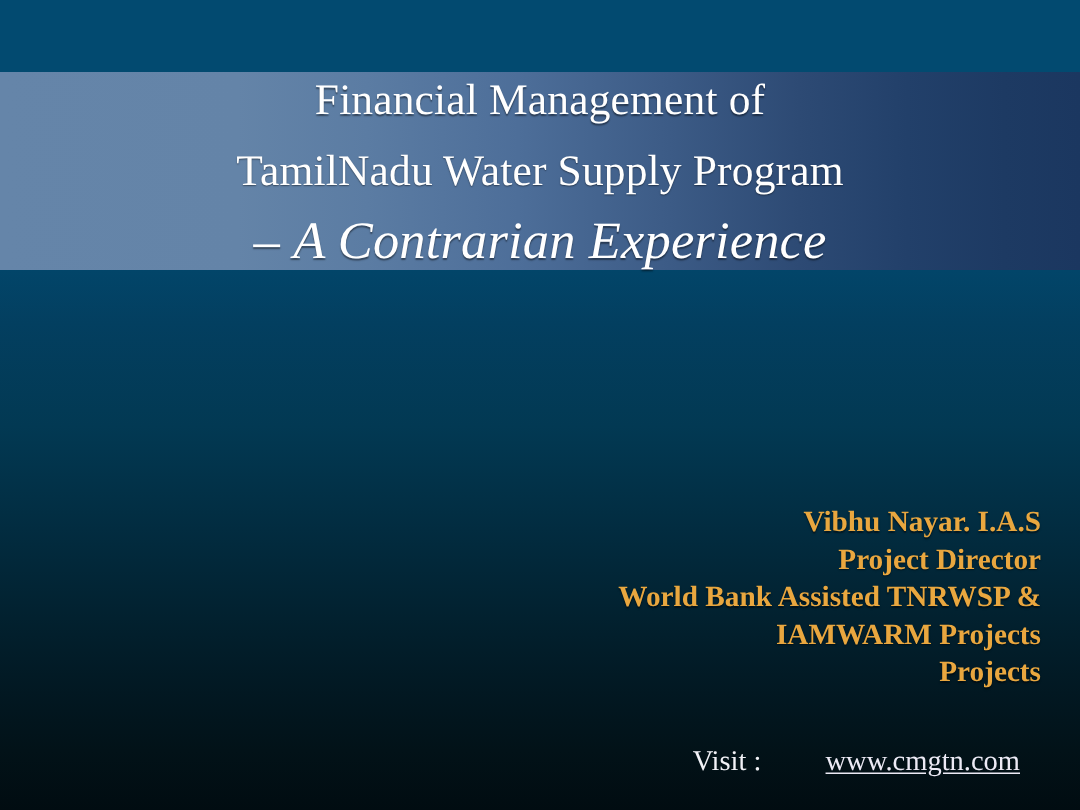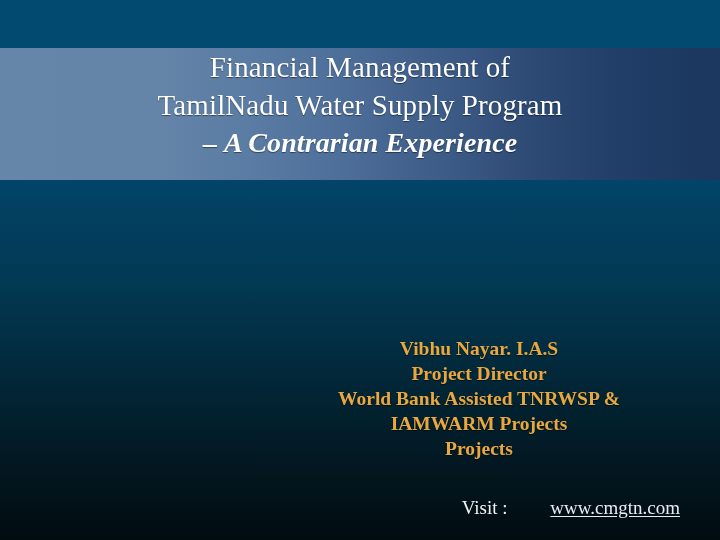--- a/index.html
+++ b/index.html
@@ -54,48 +54,47 @@
         #1b3760 100%);
   }
 
   
   .title-block {
     position: absolute;
     left: 0; top: 48px;
     width: 720px; height: 132px;
     display: flex;
     flex-direction: column;
-    justify-content: flex-start;
+    justify-content: space-between;
     align-items: center;
     text-align: center;
   }
   .title-line {
     color: #ffffff;
     font-size: 29px;
     line-height: 38px;
     letter-spacing: 0.1px;
     white-space: nowrap;
     text-shadow: 0 1px 1px rgba(0,0,0,0.45);
   }
   .title-line-3 {
     font-style: italic;
-    font-size: 28px;
-    font-weight: bold;
+    font-size: 35px;
   }
   .title-dash {
     font-style: normal;
   }
 
   
   .author-block {
     position: absolute;
     right: 26px;
     top: 336px;
     width: 430px;
-    text-align: center;
+    text-align: right;
   }
   .author-line {
     color: #e9a73f;
     font-size: 19.5px;
     font-weight: bold;
     line-height: 25px;
     white-space: nowrap;
     text-shadow: 0 1px 1px rgba(0,0,0,0.5);
   }
 

